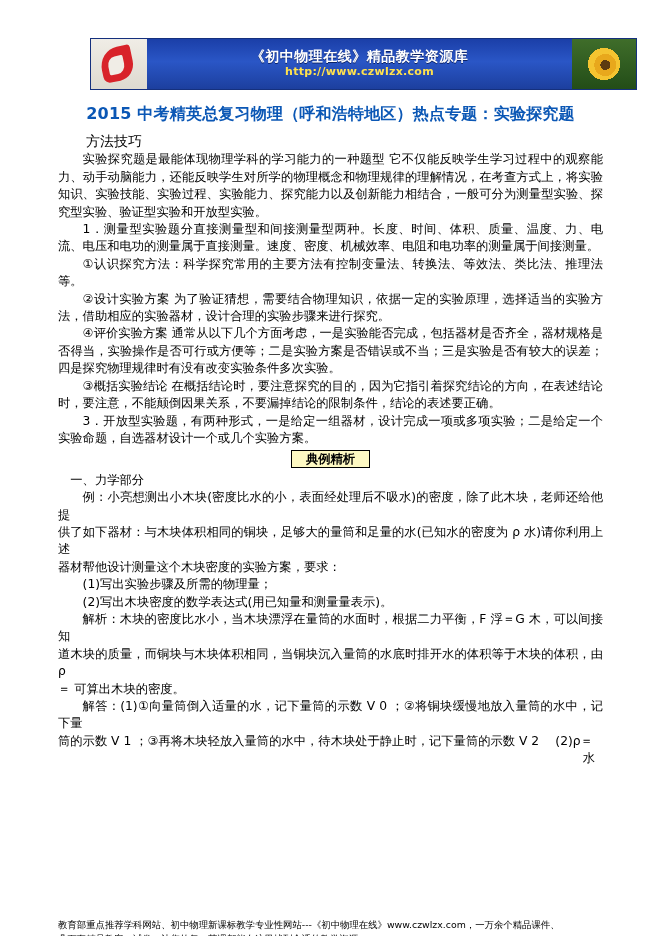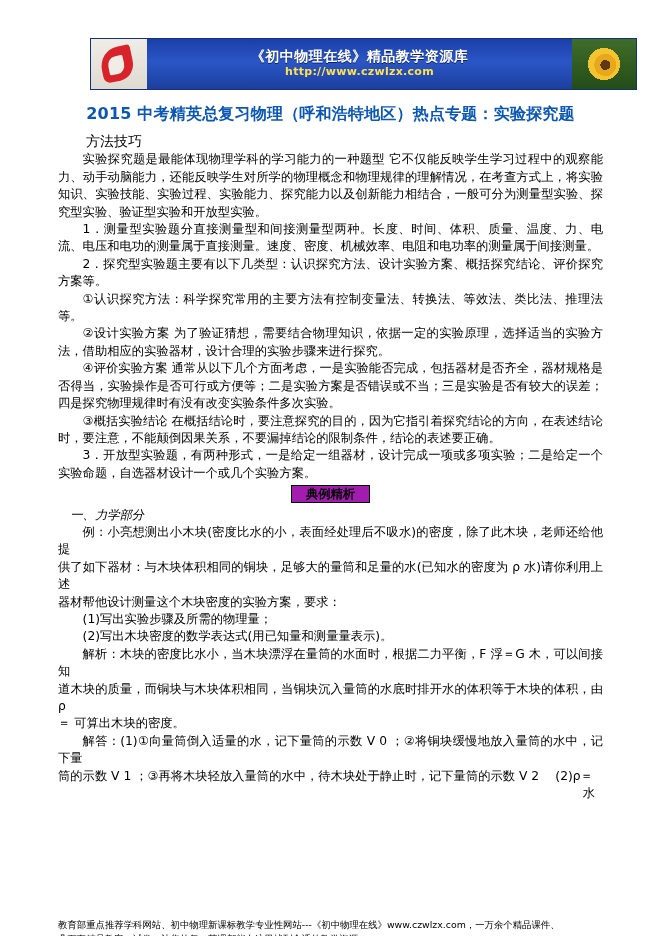--- a/index.html
+++ b/index.html
@@ -109,40 +109,40 @@
     margin-top: 8px;
     font-size: 12.3px;
     line-height: 17.4px;
     text-align: justify;
   }
   .content p {
     margin: 0;
     text-indent: 2em;
   }
   .content p.noindent { text-indent: 0; }
-  .content p.indent1 { text-indent: 1em; font-style: italic; }
+  .content p.indent1 { text-indent: 1em; }
 
   .sec-head {
     font-weight: normal;
     text-indent: 2em;
     margin: 2px 0 1px 0;
     font-size: 14px;
   }
 
   .boxed-head {
     text-align: center;
     margin: 3px 0 3px 0;
   }
   .boxed-head span {
     display: inline-block;
     border: 1px solid #000;
     padding: 0px 14px;
     font-weight: bold;
     font-size: 12.3px;
-    background: #a21caf;
+    background: #fef9c3;
     line-height: 16px;
   }
 
   .spaced { margin-top: 7px; }
 
   
   .footer {
     position: absolute;
     left: 58px;
     right: 40px;
@@ -170,21 +170,20 @@
   </div>
 
   <div class="doc-title">2015 中考精英总复习物理（呼和浩特地区）热点专题：实验探究题</div>
 
   <div class="content">
 
     <div class="sec-head">方法技巧</div>
 
     <p>实验探究题是最能体现物理学科的学习能力的一种题型 它不仅能反映学生学习过程中的观察能力、动手动脑能力，还能反映学生对所学的物理概念和物理规律的理解情况，在考查方式上，将实验知识、实验技能、实验过程、实验能力、探究能力以及创新能力相结合，一般可分为测量型实验、探究型实验、验证型实验和开放型实验。</p>
     <p>1．测量型实验题分直接测量型和间接测量型两种。长度、时间、体积、质量、温度、力、电流、电压和电功的测量属于直接测量。速度、密度、机械效率、电阻和电功率的测量属于间接测量。</p>
-    <p>2．探究型实验题主要有以下几类型：认识探究方法、设计实验方案、概括探究结论、评价探究方案等。</p>
     <p>①认识探究方法：科学探究常用的主要方法有控制变量法、转换法、等效法、类比法、推理法等。</p>
     <p>②设计实验方案 为了验证猜想，需要结合物理知识，依据一定的实验原理，选择适当的实验方法，借助相应的实验器材，设计合理的实验步骤来进行探究。</p>
     <p>④评价实验方案 通常从以下几个方面考虑，一是实验能否完成，包括器材是否齐全，器材规格是否得当，实验操作是否可行或方便等；二是实验方案是否错误或不当；三是实验是否有较大的误差；四是探究物理规律时有没有改变实验条件多次实验。</p>
     <p>③概括实验结论 在概括结论时，要注意探究的目的，因为它指引着探究结论的方向，在表述结论时，要注意，不能颠倒因果关系，不要漏掉结论的限制条件，结论的表述要正确。</p>
     <p>3．开放型实验题，有两种形式，一是给定一组器材，设计完成一项或多项实验；二是给定一个实验命题，自选器材设计一个或几个实验方案。</p>
 
     <div class="boxed-head">
       <span>典例精析</span>
     </div>
 

